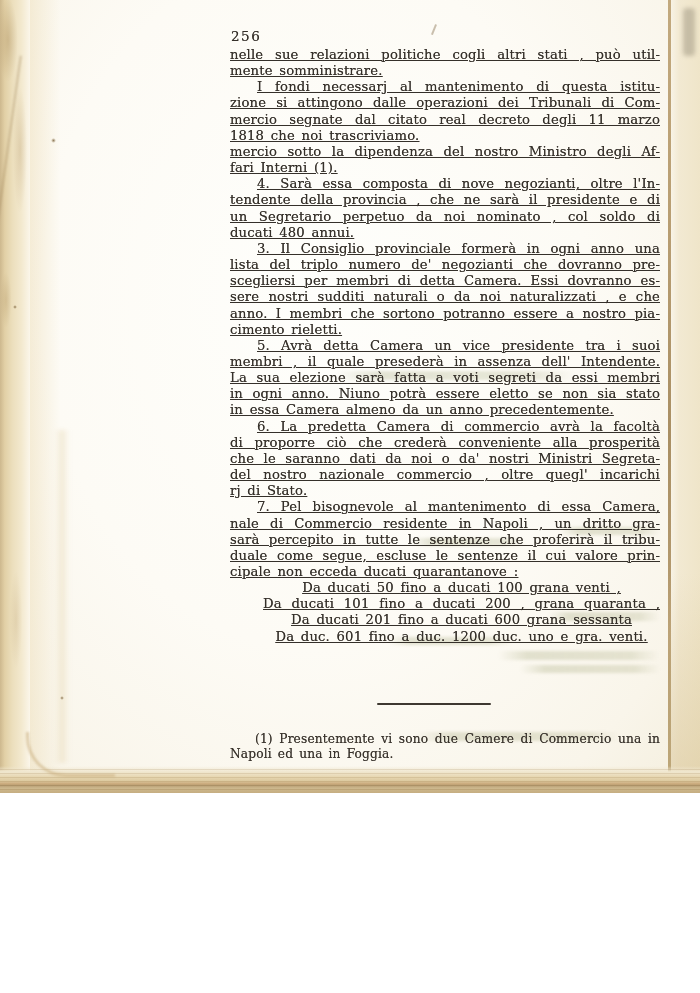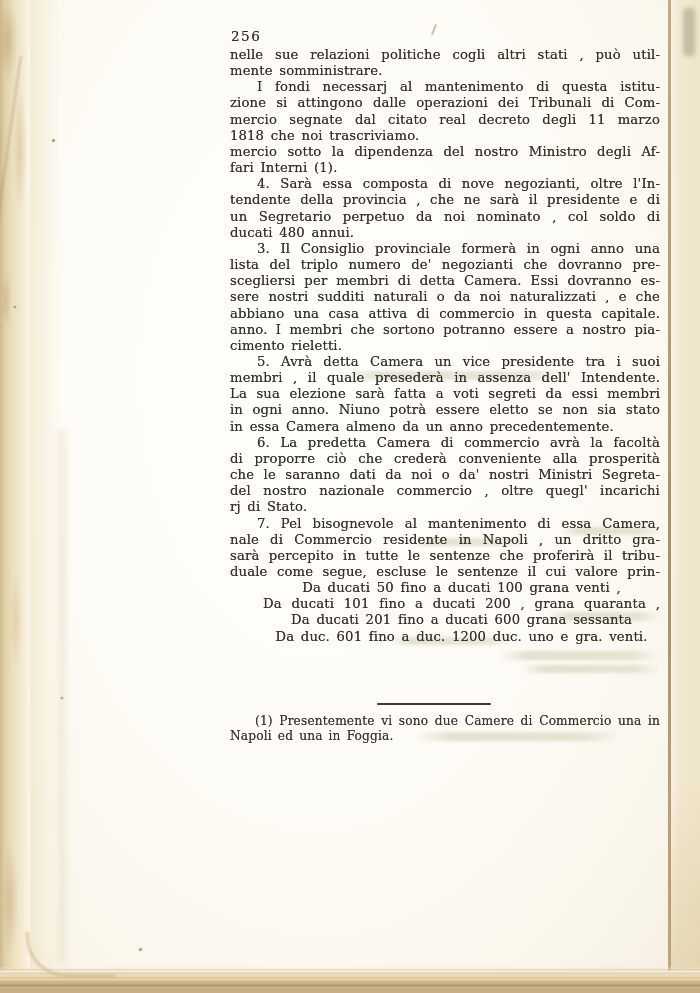--- a/index.html
+++ b/index.html
@@ -1,17 +1,17 @@
 <!DOCTYPE html>
 <html><head>
 <meta charset="utf-8">
 <style>
   html,body{margin:0;padding:0;background:#ffffff;}
   .scan{
-    position:relative;width:700px;height:993px;overflow:hidden;
+    position:relative;width:700px;height:793px;overflow:hidden;
     background:radial-gradient(ellipse at 45% 38%, #fefefb 0%, #fdfbf5 50%, #f9f5ea 82%, #f4eedd 100%);
     font-family:"DejaVu Serif","Liberation Serif",serif;
   }
   
   .binding{
     position:absolute;left:0;top:0;bottom:0;width:30px;
     background:linear-gradient(90deg,#cdb88e 0%,#e2d0a6 16%,#ecdfbd 42%,#f3e9cf 72%,#fbf6ea 100%);
   }
   .binding::before{
     content:"";position:absolute;inset:0;
@@ -77,35 +77,36 @@
   .page-number{
     position:absolute;left:231px;top:28px;
     font-size:13.5px;color:#36302a;letter-spacing:1.5px;
     text-shadow:0 0 .5px rgba(54,48,42,.75);
   }
   .text-block{position:absolute;left:230px;top:47px;width:430px;}
   .line{
     font-size:13.2px;line-height:16.16px;height:16.16px;color:#35302a;
     word-spacing:2.3px;letter-spacing:.15px;white-space:normal;
     text-shadow:0 0 .5px rgba(54,48,42,.72);
+    text-decoration:underline;
   }
   .line.j{text-align:justify;text-align-last:justify;}
   .line.i1{padding-left:27px;}
   .line.i2{padding-left:33px;text-align:center;}
   .footnote-rule{
     position:absolute;left:377px;top:703px;width:114px;height:2.4px;
     background:#3e3831;border-radius:2px;filter:blur(.3px);
   }
   .footnote{position:absolute;left:230px;top:714px;width:430px;}
   .fline{
     font-size:12.2px;line-height:15.2px;height:15.2px;color:#3a342d;
     word-spacing:2px;letter-spacing:.15px;
     text-shadow:0 0 .4px rgba(58,52,45,.7);
   }
-  .fline.j{text-align:justify;text-align-last:justify;}
+  .fline.j{text-align:justify;text-align-last:justify;margin-top:18px;}
   .fline.i1{padding-left:25px;}
   
   .ghost{
     position:absolute;border-radius:4px;opacity:.5;filter:blur(1.7px);
     background:linear-gradient(90deg, rgba(158,162,112,0), rgba(148,152,100,.50) 18%,
       rgba(148,152,100,.42) 82%, rgba(158,162,112,0));
   }
   .speck{position:absolute;border-radius:50%;
     background:radial-gradient(circle, rgba(118,92,52,.78), rgba(118,92,52,0) 70%);}
   .scratch{position:absolute;background:rgba(150,130,100,.5);filter:blur(.4px);}
@@ -153,37 +154,37 @@
       <div class="line j">mercio sotto la dipendenza del nostro Ministro degli Af-</div>
       <div class="line">fari Interni (1).</div>
       <div class="line j i1">4. Sarà essa composta di nove negozianti, oltre l'In-</div>
       <div class="line j">tendente della provincia , che ne sarà il presidente e di</div>
       <div class="line j">un Segretario perpetuo da noi nominato , col soldo di</div>
       <div class="line">ducati 480 annui.</div>
       <div class="line j i1">3. Il Consiglio provinciale formerà in ogni anno una</div>
       <div class="line j">lista del triplo numero de' negozianti che dovranno pre-</div>
       <div class="line j">scegliersi per membri di detta Camera. Essi dovranno es-</div>
       <div class="line j">sere nostri sudditi naturali o da noi naturalizzati , e che</div>
-      <div class="line j">abbiano una casa attiva di commercio in questa capitale.</div>
       <div class="line j">anno. I membri che sortono potranno essere a nostro pia-</div>
       <div class="line">cimento rieletti.</div>
       <div class="line j i1">5. Avrà detta Camera un vice presidente tra i suoi</div>
       <div class="line j">membri , il quale presederà in assenza dell' Intendente.</div>
       <div class="line j">La sua elezione sarà fatta a voti segreti da essi membri</div>
       <div class="line j">in ogni anno. Niuno potrà essere eletto se non sia stato</div>
       <div class="line">in essa Camera almeno da un anno precedentemente.</div>
       <div class="line j i1">6. La predetta Camera di commercio avrà la facoltà</div>
       <div class="line j">di proporre ciò che crederà conveniente alla prosperità</div>
       <div class="line j">che le saranno dati da noi o da' nostri Ministri Segreta-</div>
       <div class="line j">del nostro nazionale commercio , oltre quegl' incarichi</div>
       <div class="line">rj di Stato.</div>
       <div class="line j i1">7. Pel bisognevole al mantenimento di essa Camera,</div>
       <div class="line j">nale di Commercio residente in Napoli , un dritto gra-</div>
       <div class="line j">sarà percepito in tutte le sentenze che proferirà il tribu-</div>
       <div class="line j">duale come segue, escluse le sentenze il cui valore prin-</div>
+      <div class="line">cipale non ecceda ducati quarantanove :</div>
       <div class="line i2">Da ducati 50 fino a ducati 100 grana venti ,</div>
       <div class="line j i2">Da ducati 101 fino a ducati 200 , grana quaranta ,</div>
       <div class="line i2">Da ducati 201 fino a ducati 600 grana sessanta</div>
       <div class="line i2">Da duc. 601 fino a duc. 1200 duc. uno e gra. venti.</div>
     </div>
 
   <div class="footnote-rule"></div>
   <div class="footnote">
       <div class="fline j i1">(1) Presentemente vi sono due Camere di Commercio una in</div>
       <div class="fline">Napoli ed una in Foggia.</div>

